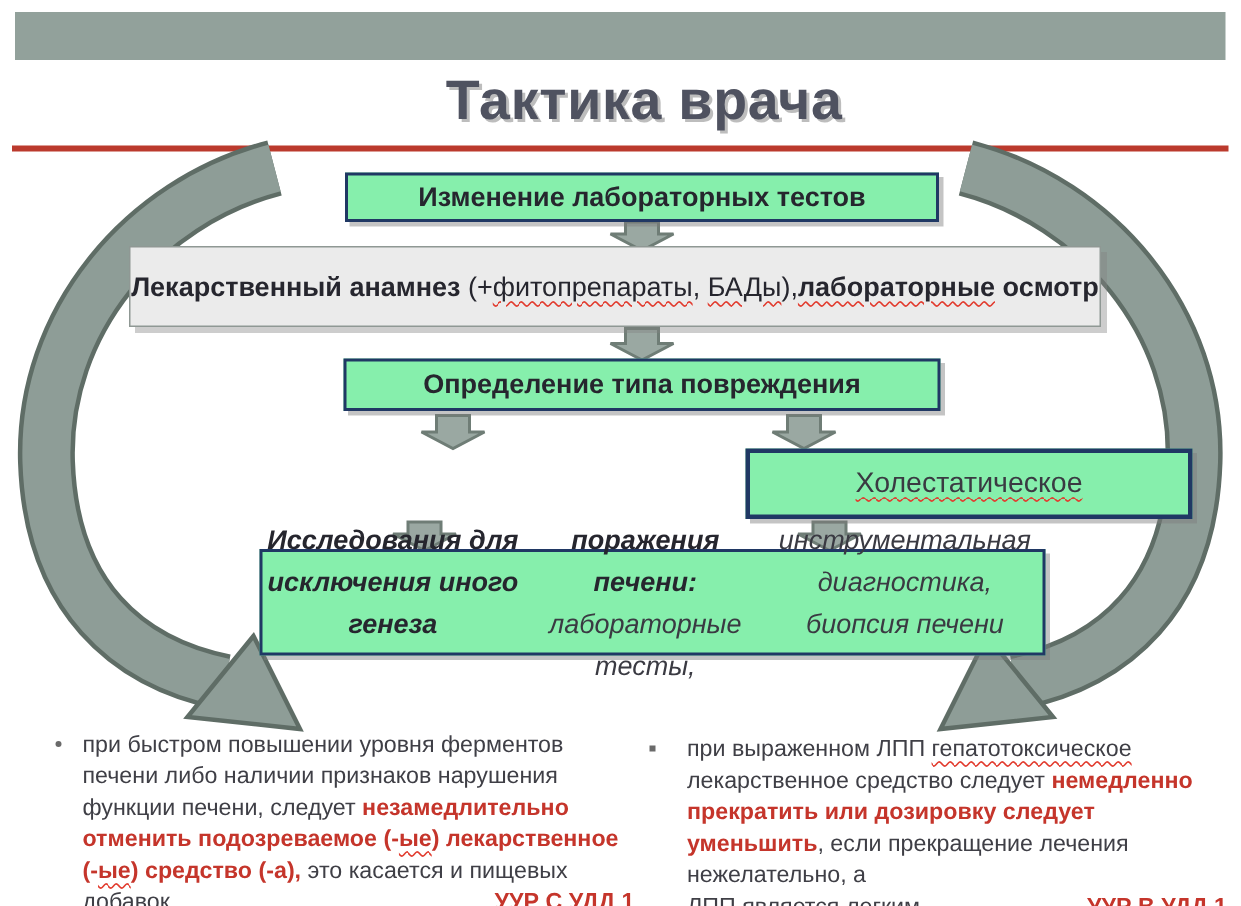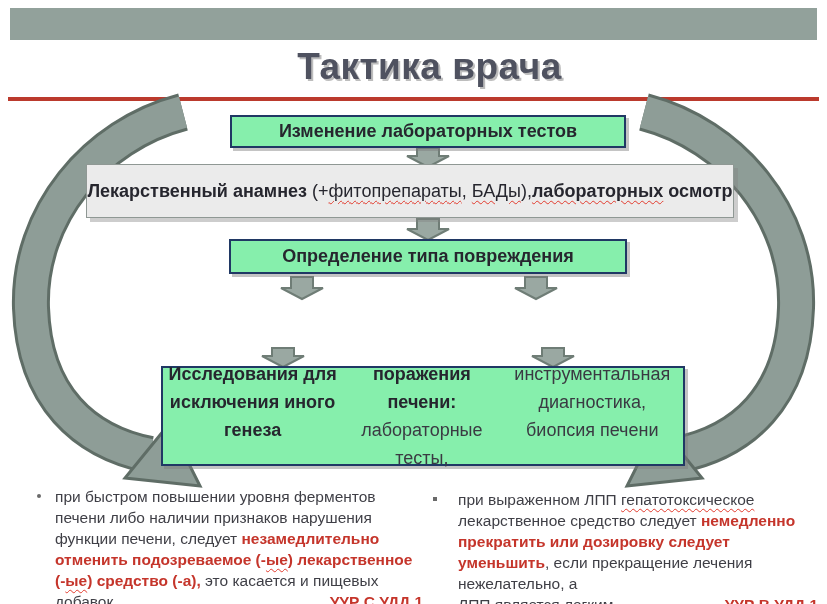--- a/index.html
+++ b/index.html
@@ -24,21 +24,21 @@
   .box .col{display:flex;flex-direction:row;}
   #box-lab{left:230px;top:115px;width:396px;height:33px;font-size:18px;font-weight:bold;}
   #box-anamnesis{
     left:86px;top:164px;width:648px;height:54px;border:1px solid #8f9894;background:#ebebeb;
     font-size:18px;font-weight:bold;line-height:26px;box-shadow:4px 4px 0 rgba(130,130,130,0.4);
   }
   #box-anamnesis .reg{font-weight:normal;}
   #box-type{left:229px;top:239px;width:398px;height:35px;font-size:18px;font-weight:bold;}
   #box-hepato{left:30px;top:299px;width:388px;height:47px;border-width:3px;font-size:19px;color:#3a3a42;}
   #box-chole{left:497px;top:299px;width:298px;height:47px;border-width:3px;font-size:19px;color:#3a3a42;}
-  #box-final{left:161px;top:366px;width:524px;height:100px;font-size:18px;line-height:28px;color:#3a3a42;}
+  #box-final{left:173px;top:366px;width:524px;height:71px;font-size:18px;line-height:28px;color:#3a3a42;font-style:italic;}
   #box-final .b{font-weight:bold;color:#26262e;}
   .b{font-weight:bold;}
   .wavy{
     text-decoration:underline;text-decoration-style:wavy;
     text-decoration-color:#e23b2e;text-decoration-thickness:1px;text-underline-offset:3px;
   }
   .note{
     position:absolute;z-index:2;font-size:15.5px;line-height:21px;color:#3f3f46;text-align:left;
   }
   .note .red{color:#c5352b;font-weight:bold;}
@@ -84,29 +84,32 @@
     </g>
   </svg>
 
   <div class="box" id="box-lab">
     <span>Изменение лабораторных тестов</span>
   </div>
 
   <div class="box" id="box-anamnesis">
     <div class="col">
       <div><span class="b">Лекарственный  анамнез  </span><span class="reg">(+</span><span class="reg wavy">фитопрепараты</span><span class="reg">, </span><span class="reg wavy">БАДы</span><span class="reg">),</span></div>
-      <div><span class="b wavy">лабораторных</span><span class="b">  осмотр</span></div>
+      <div><span class="b wavy">лабораторные</span><span class="b">  осмотр</span></div>
     </div>
   </div>
 
   <div class="box" id="box-type">
     <span>Определение типа повреждения</span>
   </div>
 
 
+  <div class="box" id="box-chole">
+    <span class="wavy">Холестатическое</span>
+  </div>
 
   <div class="box" id="box-final">
     <div class="col">
       <div class="b">Исследования для исключения иного генеза</div>
       <div><span class="b">поражения печени:</span><span> лабораторные тесты,</span></div>
       <div>инструментальная  диагностика,  биопсия  печени</div>
     </div>
   </div>
 
   <div class="dot" id="dot-left"></div>

